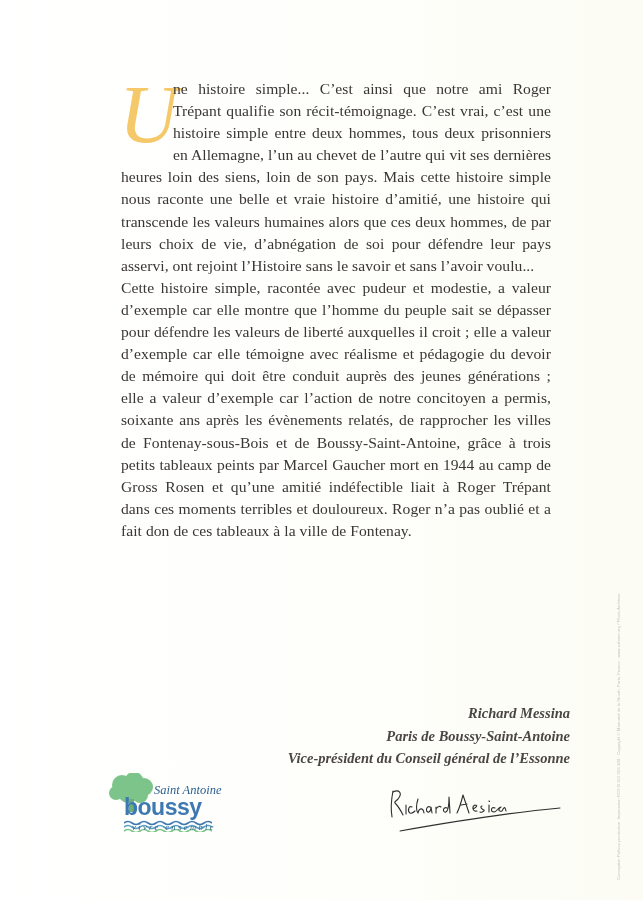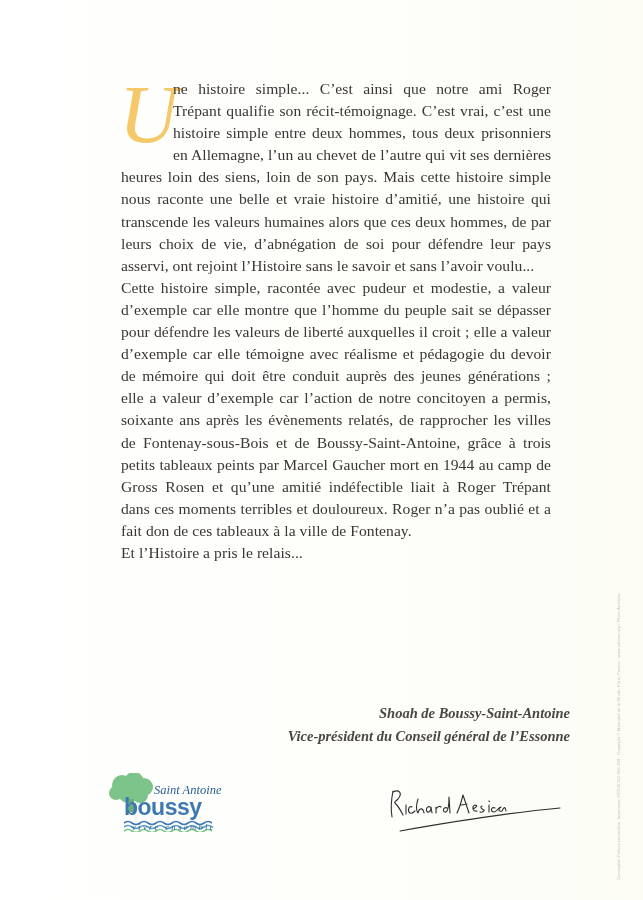--- a/index.html
+++ b/index.html
@@ -98,25 +98,25 @@
     }
   </style>
 </head>
 <body>
 
 <div class="page">
 
   <div class="body-text">
     <p><span class="dropcap">U</span><span>ne histoire simple... C’est ainsi que notre ami Roger Trépant qualifie son récit-témoignage. C’est vrai, c’est une histoire simple entre deux hommes, tous deux prisonniers en Allemagne, l’un au chevet de l’autre qui vit ses dernières heures loin des siens, loin de son pays. Mais cette histoire simple nous raconte une belle et vraie histoire d’amitié, une histoire qui transcende les valeurs humaines alors que ces deux hommes, de par leurs choix de vie, d’abnégation de soi pour défendre leur pays asservi, ont rejoint l’Histoire sans le savoir et sans l’avoir voulu...</span></p>
     <p>Cette histoire simple, racontée avec pudeur et modestie, a valeur d’exemple car elle montre que l’homme du peuple sait se dépasser pour défendre les valeurs de liberté auxquelles il croit ; elle a valeur d’exemple car elle témoigne avec réalisme et pédagogie du devoir de mémoire qui doit être conduit auprès  des jeunes générations ; elle a valeur d’exemple car l’action de notre concitoyen a permis, soixante ans après les évènements relatés, de rapprocher les villes de Fontenay-sous-Bois et de Boussy-Saint-Antoine, grâce à trois petits tableaux peints par Marcel Gaucher mort en 1944 au camp de Gross Rosen et qu’une amitié indéfectible liait à Roger Trépant dans ces moments terribles et douloureux. Roger n’a pas oublié et a fait don de ces tableaux à la ville de Fontenay.</p>
-    <p>Et l’Histoire a pris le relais...</p>
   </div>
 
   <div class="signature-block">
-    <div>Shoah de Boussy-Saint-Antoine</div>
+    <div>Richard Messina</div>
+    <div>Paris de Boussy-Saint-Antoine</div>
     <div>Vice-président du Conseil général de l’Essonne</div>
   </div>
 
   <svg class="handwritten" viewBox="0 0 180 60">
     <g fill="none" stroke="#2e2e2e" stroke-width="1.1" stroke-linecap="round" stroke-linejoin="round">
       <path d="M8 8 C 6 18, 6 28, 7 34"></path>
       <path d="M8 9 C 14 6, 18 10, 13 16 C 11 18, 9 19, 10 20 C 14 24, 16 28, 18 32"></path>
       <path d="M21 22 L 21 31"></path>
       <path d="M27 24 C 24 22, 22 28, 25 30 C 27 31, 29 29, 30 28"></path>
       <path d="M33 16 C 31 22, 31 28, 33 30 C 34 25, 38 24, 39 30"></path>

